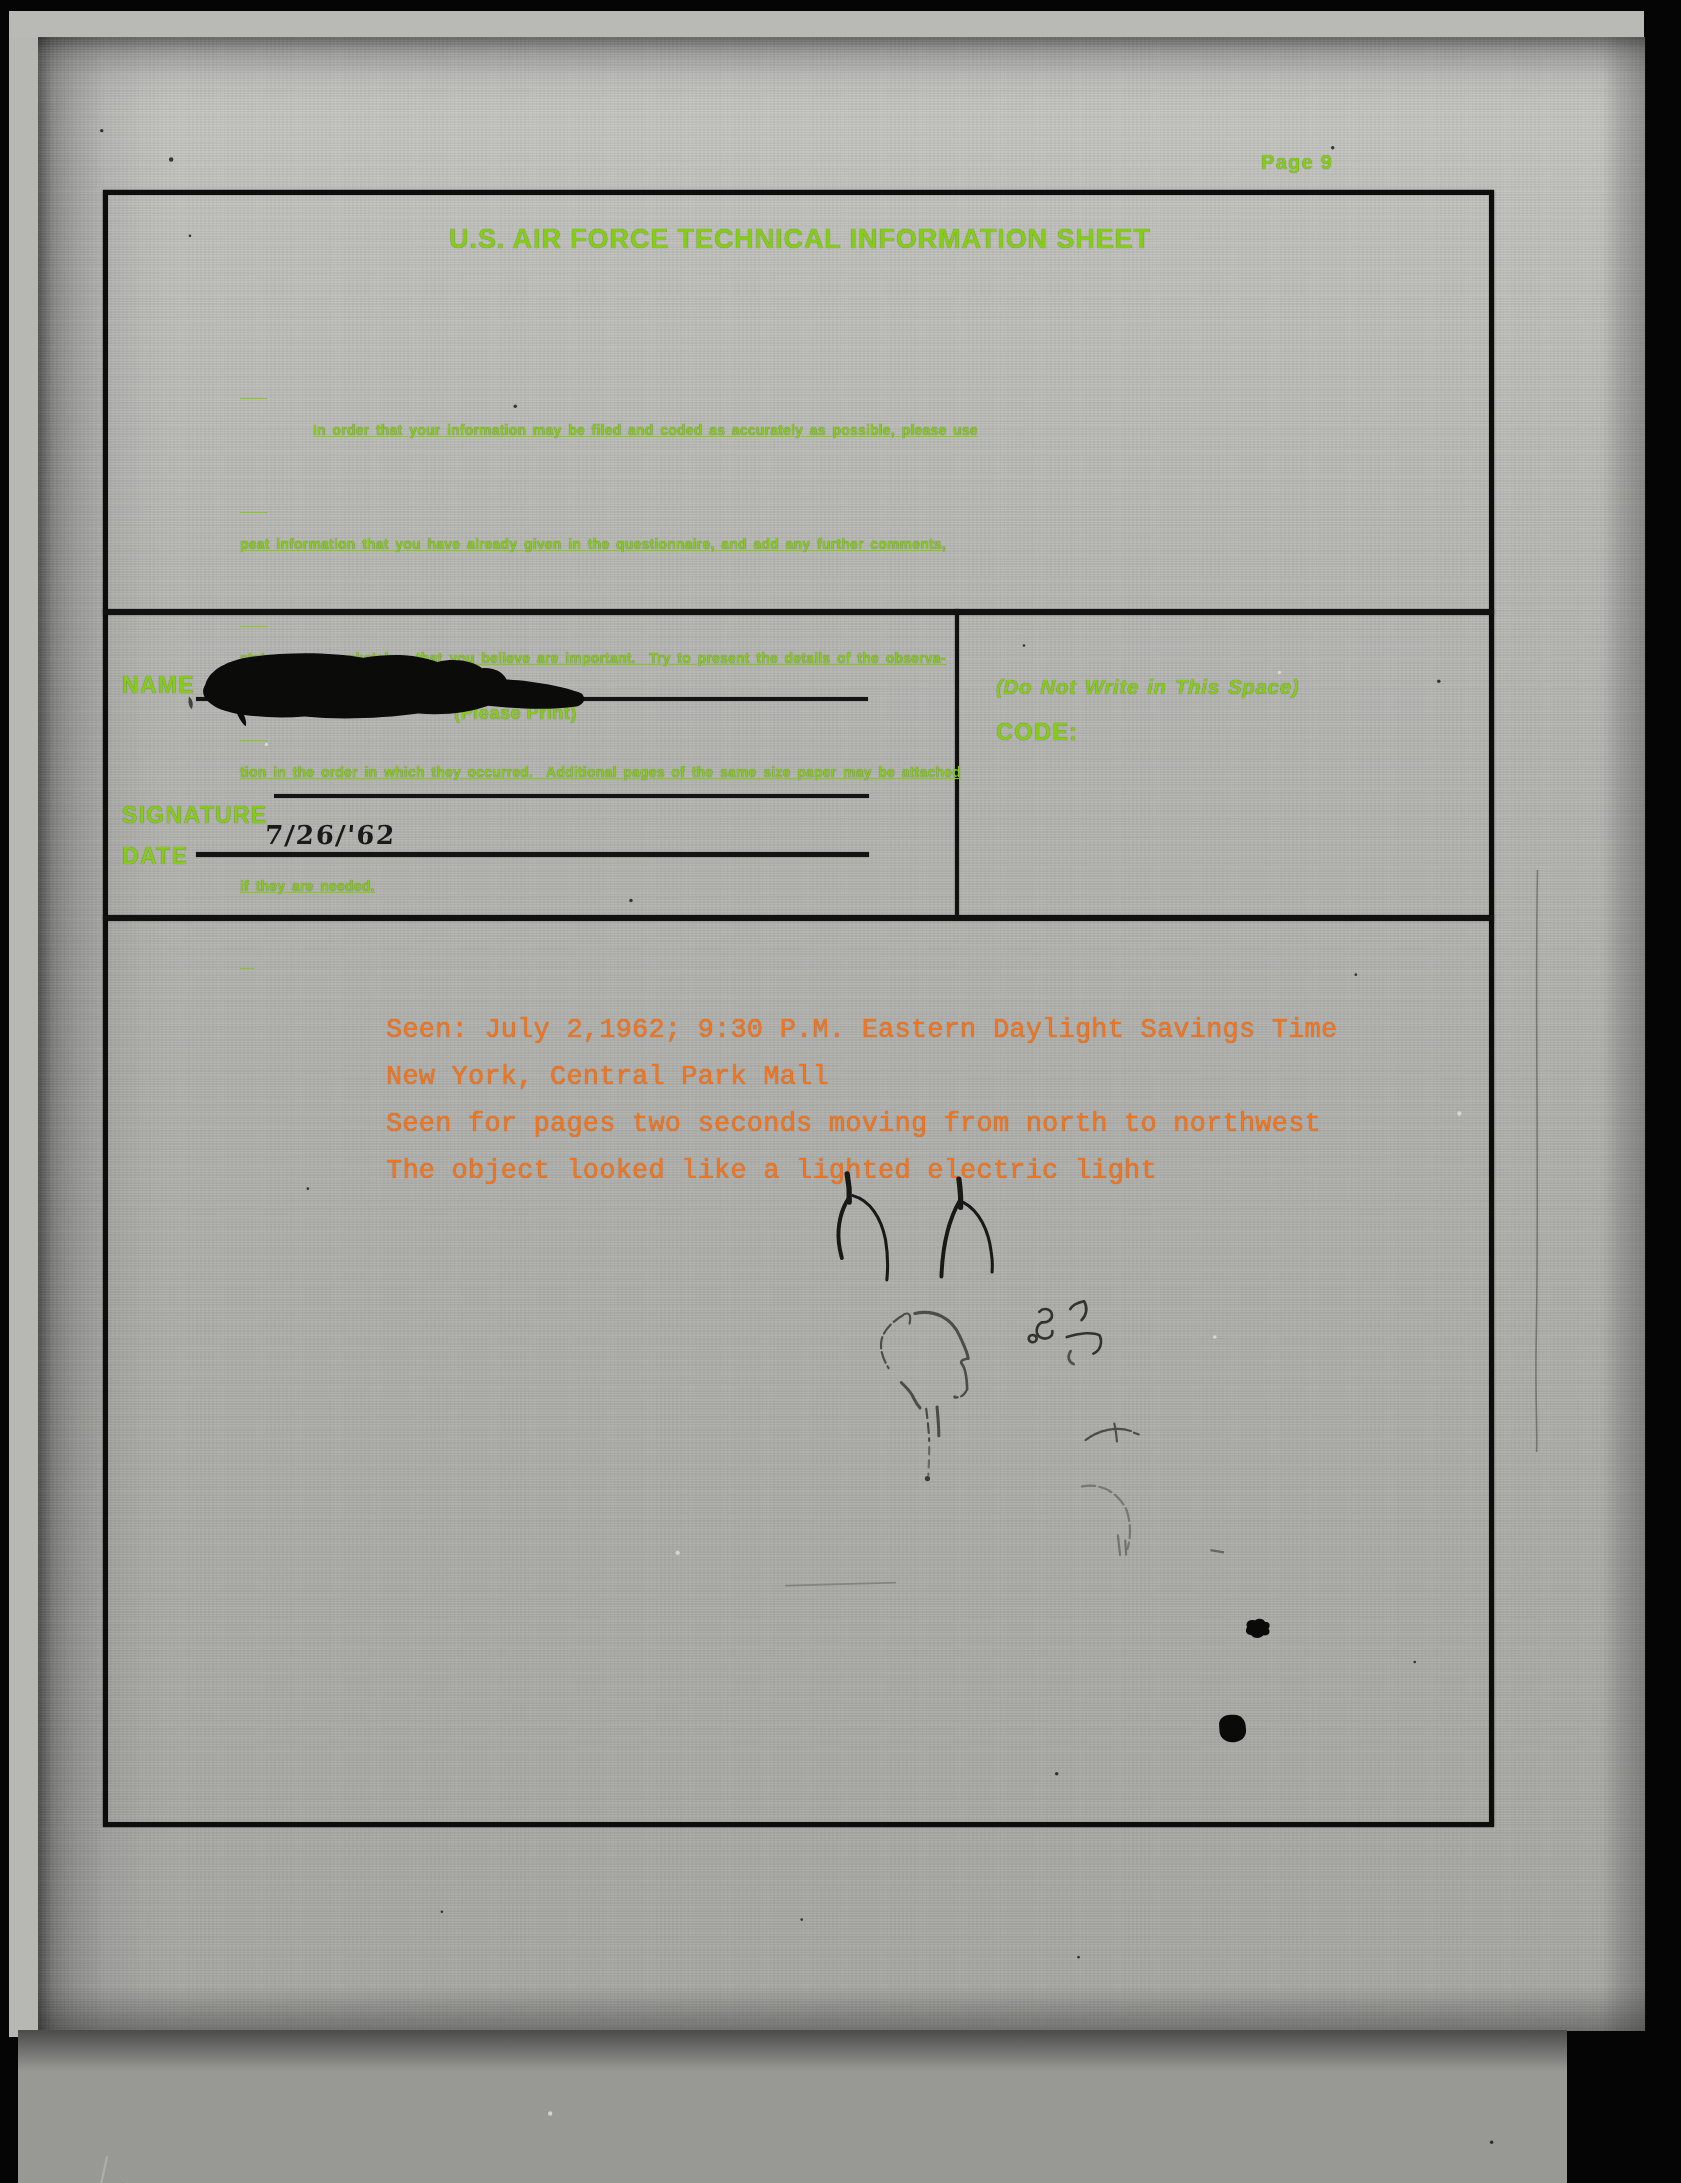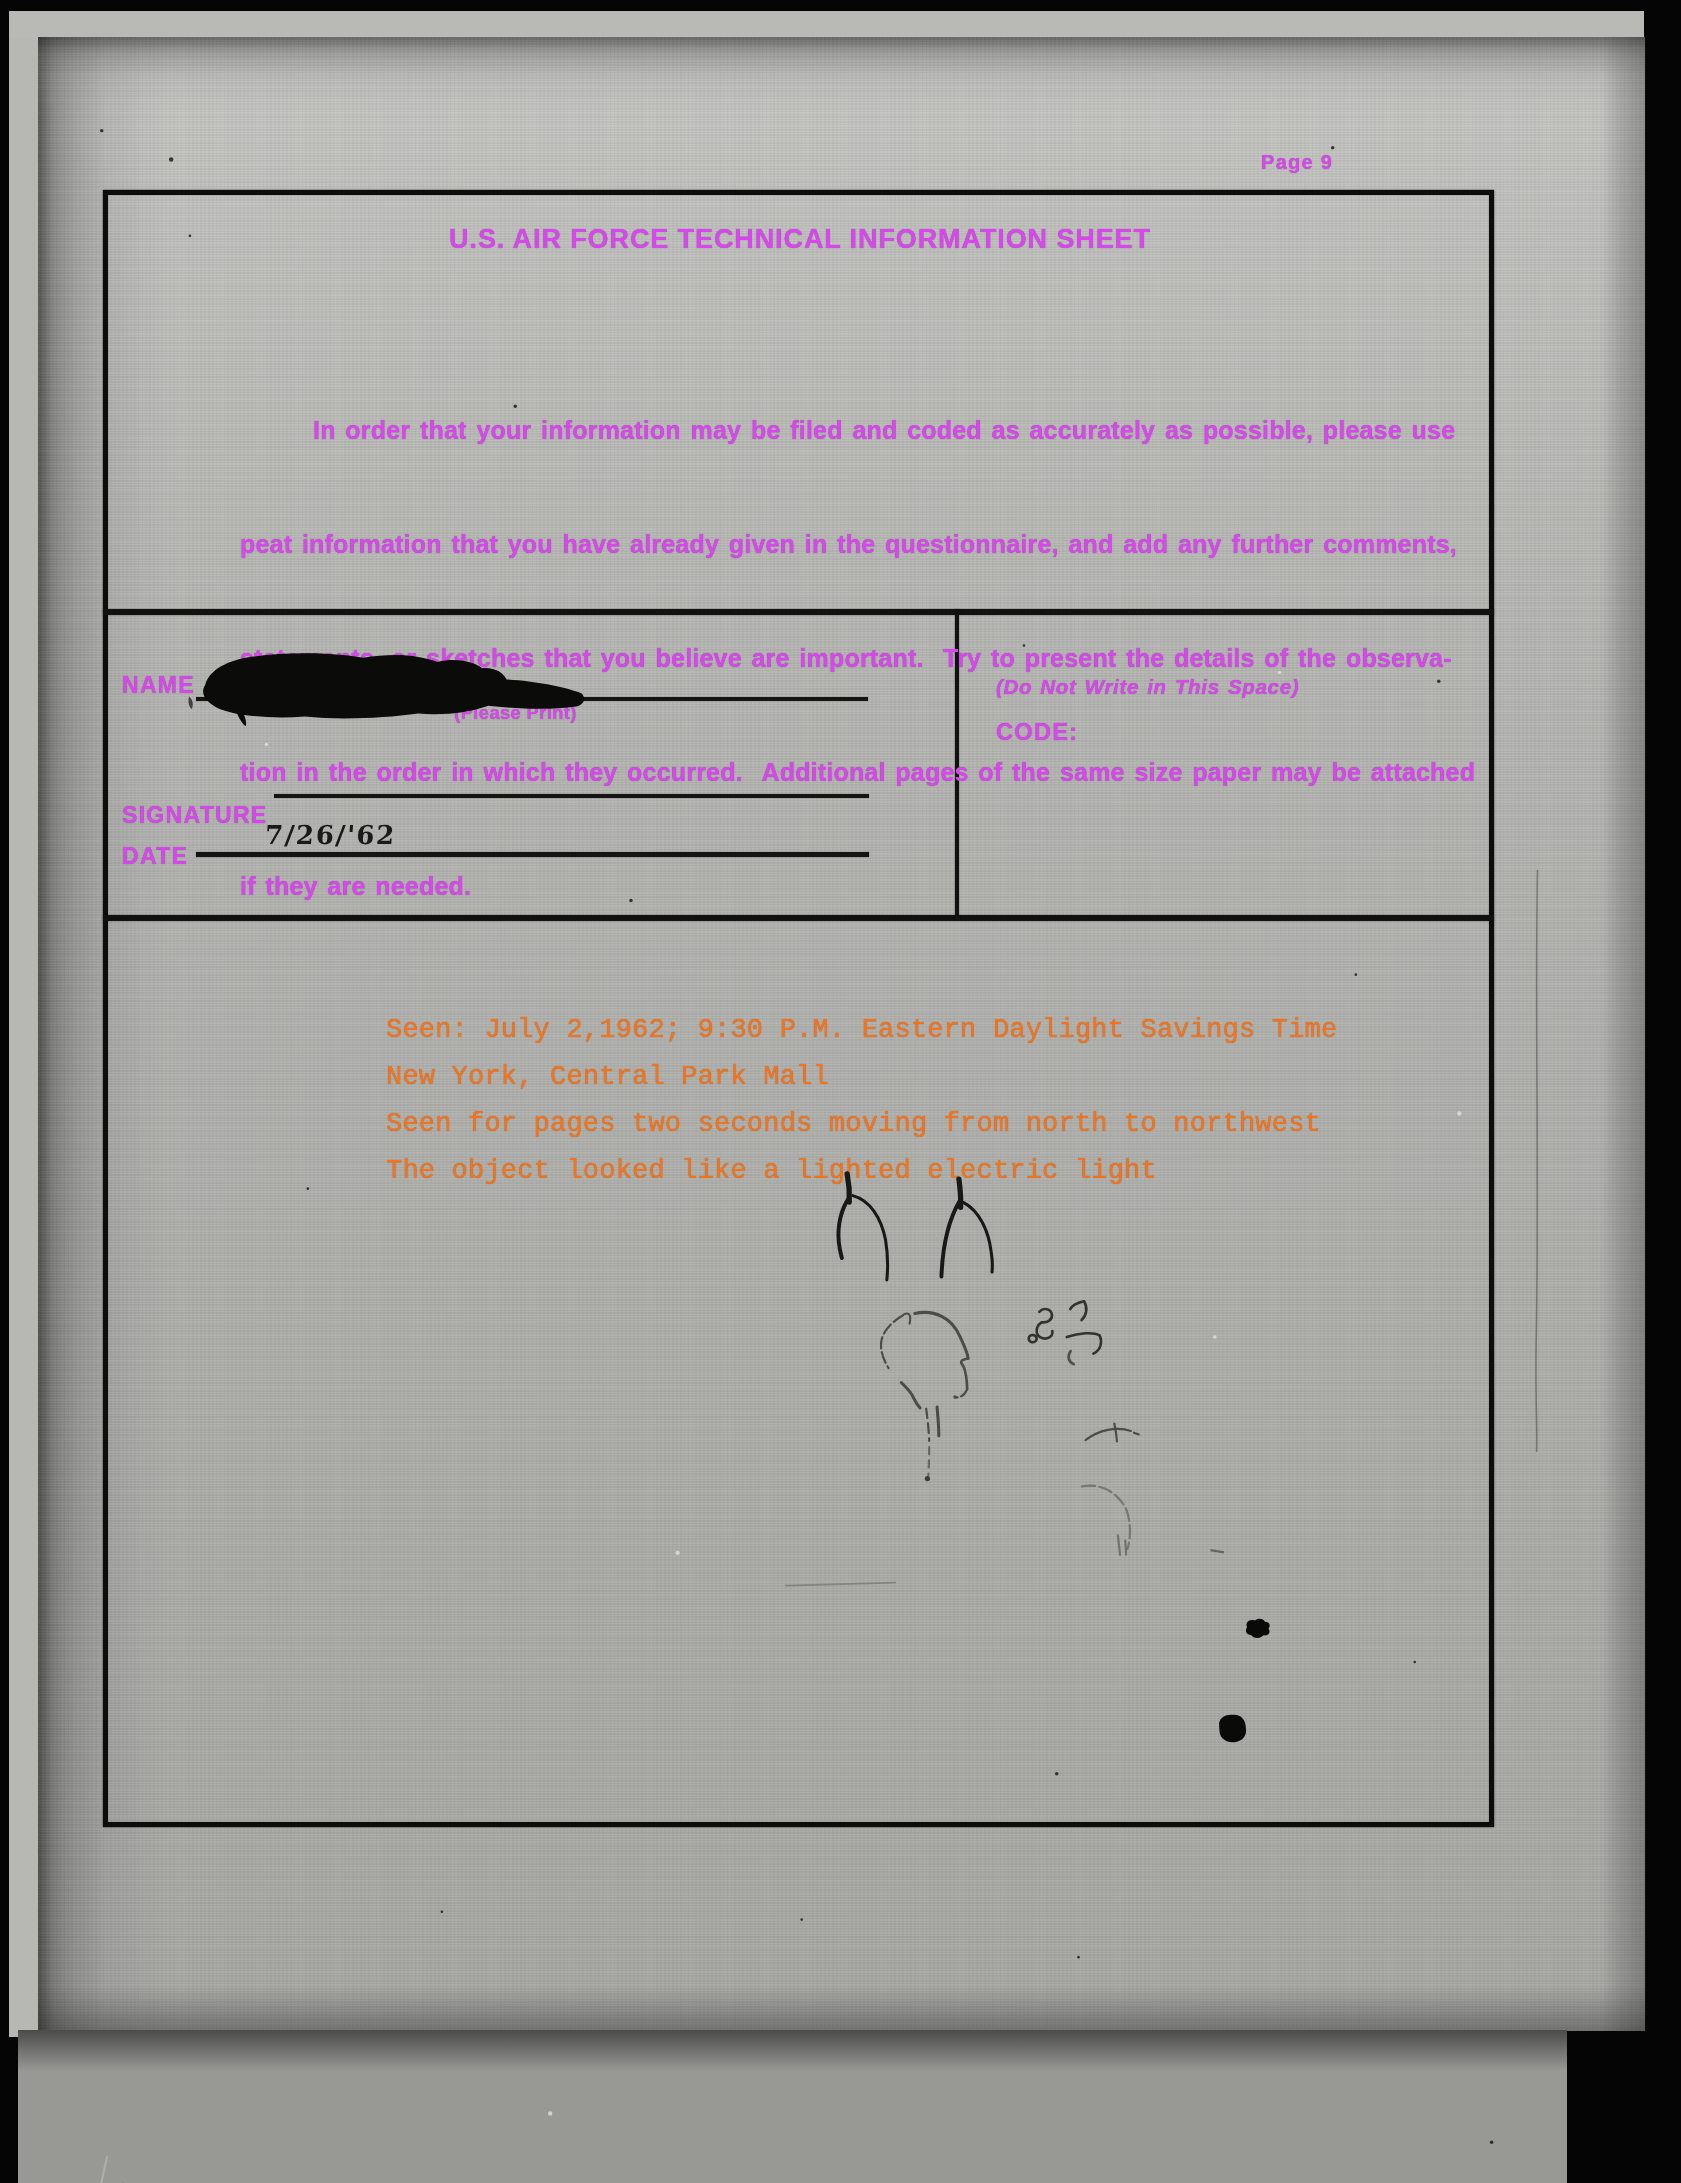--- a/index.html
+++ b/index.html
@@ -31,25 +31,25 @@
     background:linear-gradient(0deg,rgba(10,10,10,.5),rgba(10,10,10,0));}
   
   #form-box{left:103px;top:190px;width:1391px;height:1637px;box-sizing:border-box;
     border:5.7px solid #0d0d0b;box-shadow:0 0 1.7px rgba(0,0,0,.75), inset 0 0 1.3px rgba(0,0,0,.4);}
   .rule{background:#11110f;box-shadow:0 0 1.3px rgba(0,0,0,.7);}
   #div-h1{left:103px;top:609px;width:1391px;height:5.7px;}
   #div-h2{left:103px;top:915px;width:1391px;height:5.7px;}
   #div-v{left:955px;top:609px;width:3.9px;height:311px;}
   .fill-line{background:#141412;box-shadow:0 0 0.9px rgba(0,0,0,.6);}
   
-  .txt{color:#d946ef;text-shadow:0 0 0.9px rgba(20,20,20,.5);filter:blur(0.2px);white-space:pre;}
+  .txt{color:#84cc16;text-shadow:0 0 0.9px rgba(20,20,20,.5);filter:blur(0.2px);white-space:pre;}
   #page-label{left:1261px;top:151px;font-size:20px;font-weight:bold;letter-spacing:1.3px;}
   #form-title{left:147px;top:224px;width:1306px;text-align:center;font-size:27px;font-weight:bold;letter-spacing:0.9px;}
   #form-subtitle{left:147px;top:266px;width:1306px;text-align:center;font-size:23.6px;font-weight:bold;font-style:italic;letter-spacing:0.9px;}
-  #instructions{left:240px;top:335px;font-size:25px;font-weight:bold;line-height:38px;letter-spacing:0.2px;word-spacing:2.6px;}
+  #instructions{left:240px;top:335px;font-size:14px;font-weight:bold;line-height:38px;letter-spacing:0.2px;word-spacing:2.6px;text-decoration:underline;}
   #instructions .ln0{padding-left:73px;}
   .fld{font-size:23px;font-weight:bold;letter-spacing:1.3px;}
   #lbl-name{left:122px;top:672px;}
   #line-name{left:196px;top:697px;width:672px;height:4.4px;}
   #please-print{left:436px;top:702px;width:159px;text-align:center;font-size:18.3px;font-weight:bold;letter-spacing:0.4px;}
   #lbl-signature{left:122px;top:802px;}
   #line-signature{left:274px;top:794px;width:595px;height:4.4px;}
   #lbl-date{left:122px;top:843px;}
   #line-date{left:196px;top:852px;width:673px;height:4.8px;}
   #date-value{left:265px;top:820px;font-size:26px;font-weight:600;font-family:"DejaVu Serif",serif;

